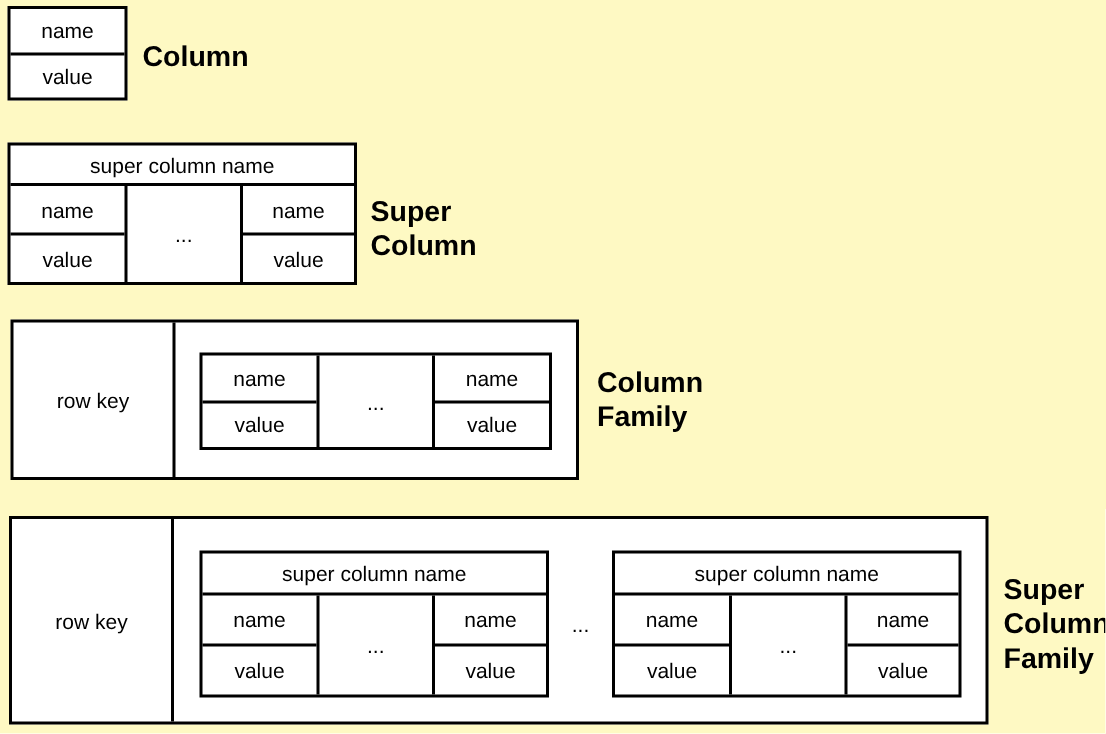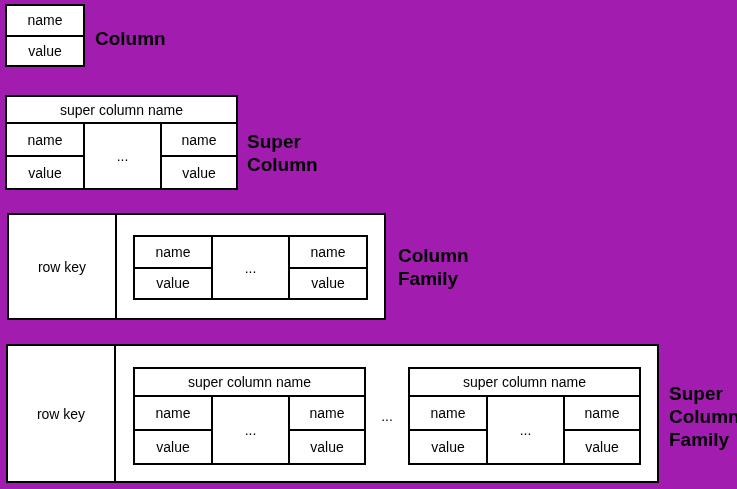--- a/index.html
+++ b/index.html
@@ -5,21 +5,21 @@
   * { box-sizing: border-box; margin: 0; padding: 0; }
   html, body { background: #ffffff; }
   body {
     font-family: "Liberation Sans", sans-serif;
     color: #000000;
   }
   .canvas {
     position: relative;
     width: 737px;
     height: 489px;
-    background: #a21caf;
+    background: #fef9c3;
     overflow: hidden;
   }
   .abs { position: absolute; }
   .box { border: 2px solid #000000; background: #ffffff; }
   .flexrow { display: flex; }
   .vstack { display: flex; flex-direction: column; }
   .center { display: flex; align-items: center; justify-content: center; }
   .celltext { font-size: 14px; color: #000000; white-space: nowrap; }
   .lbl {
     font-weight: bold;

